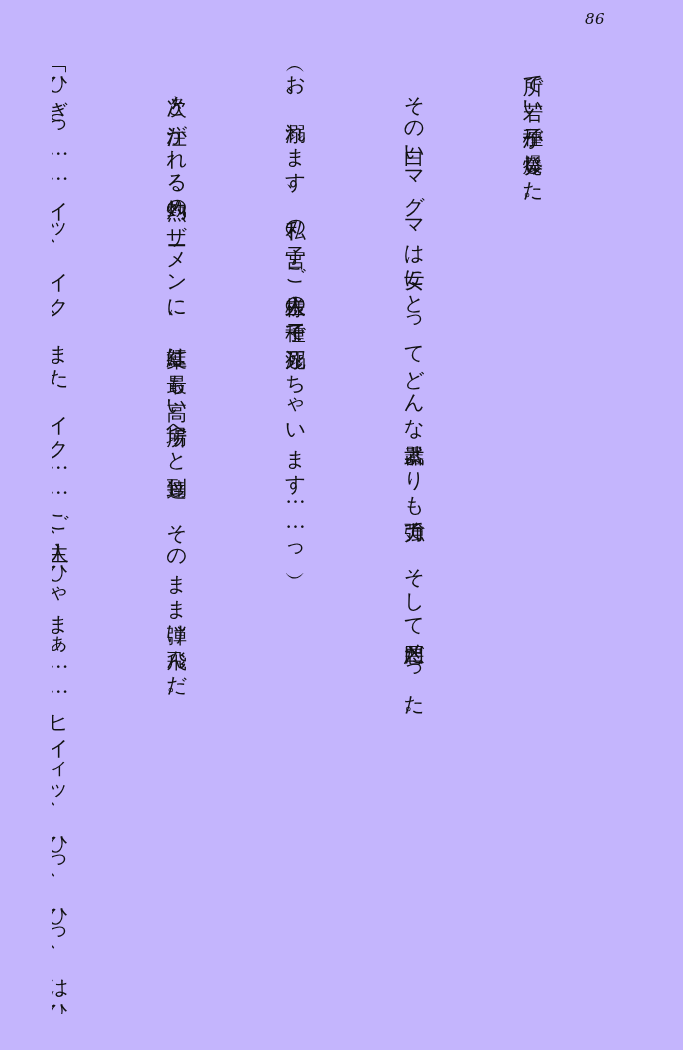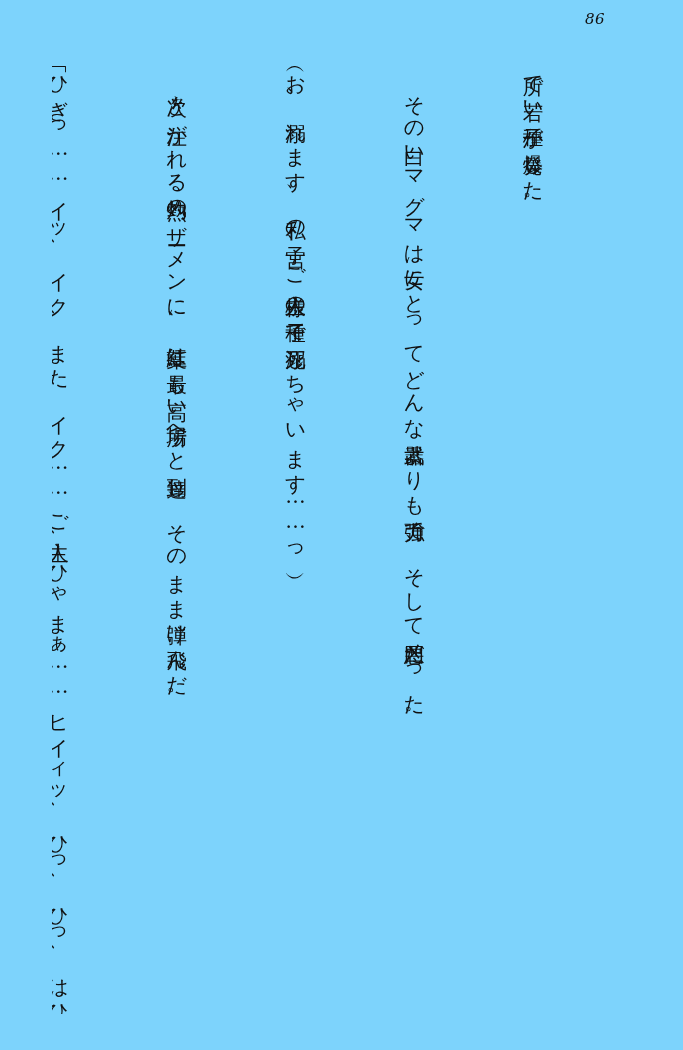--- a/index.html
+++ b/index.html
@@ -11,21 +11,21 @@
     width: 683px;
     height: 1050px;
     overflow: hidden;
     font-family: "DejaVu Serif", "Liberation Serif", serif;
     color: #111111;
   }
   .page {
     position: relative;
     width: 683px;
     height: 1050px;
-    background: #7dd3fc;
+    background: #c4b5fd;
     box-sizing: border-box;
   }
   .page-number {
     position: absolute;
     top: 10px;
     right: 78px;
     font-size: 15px;
     font-style: italic;
     font-family: "DejaVu Serif", "Liberation Serif", serif;
     color: #111111;

